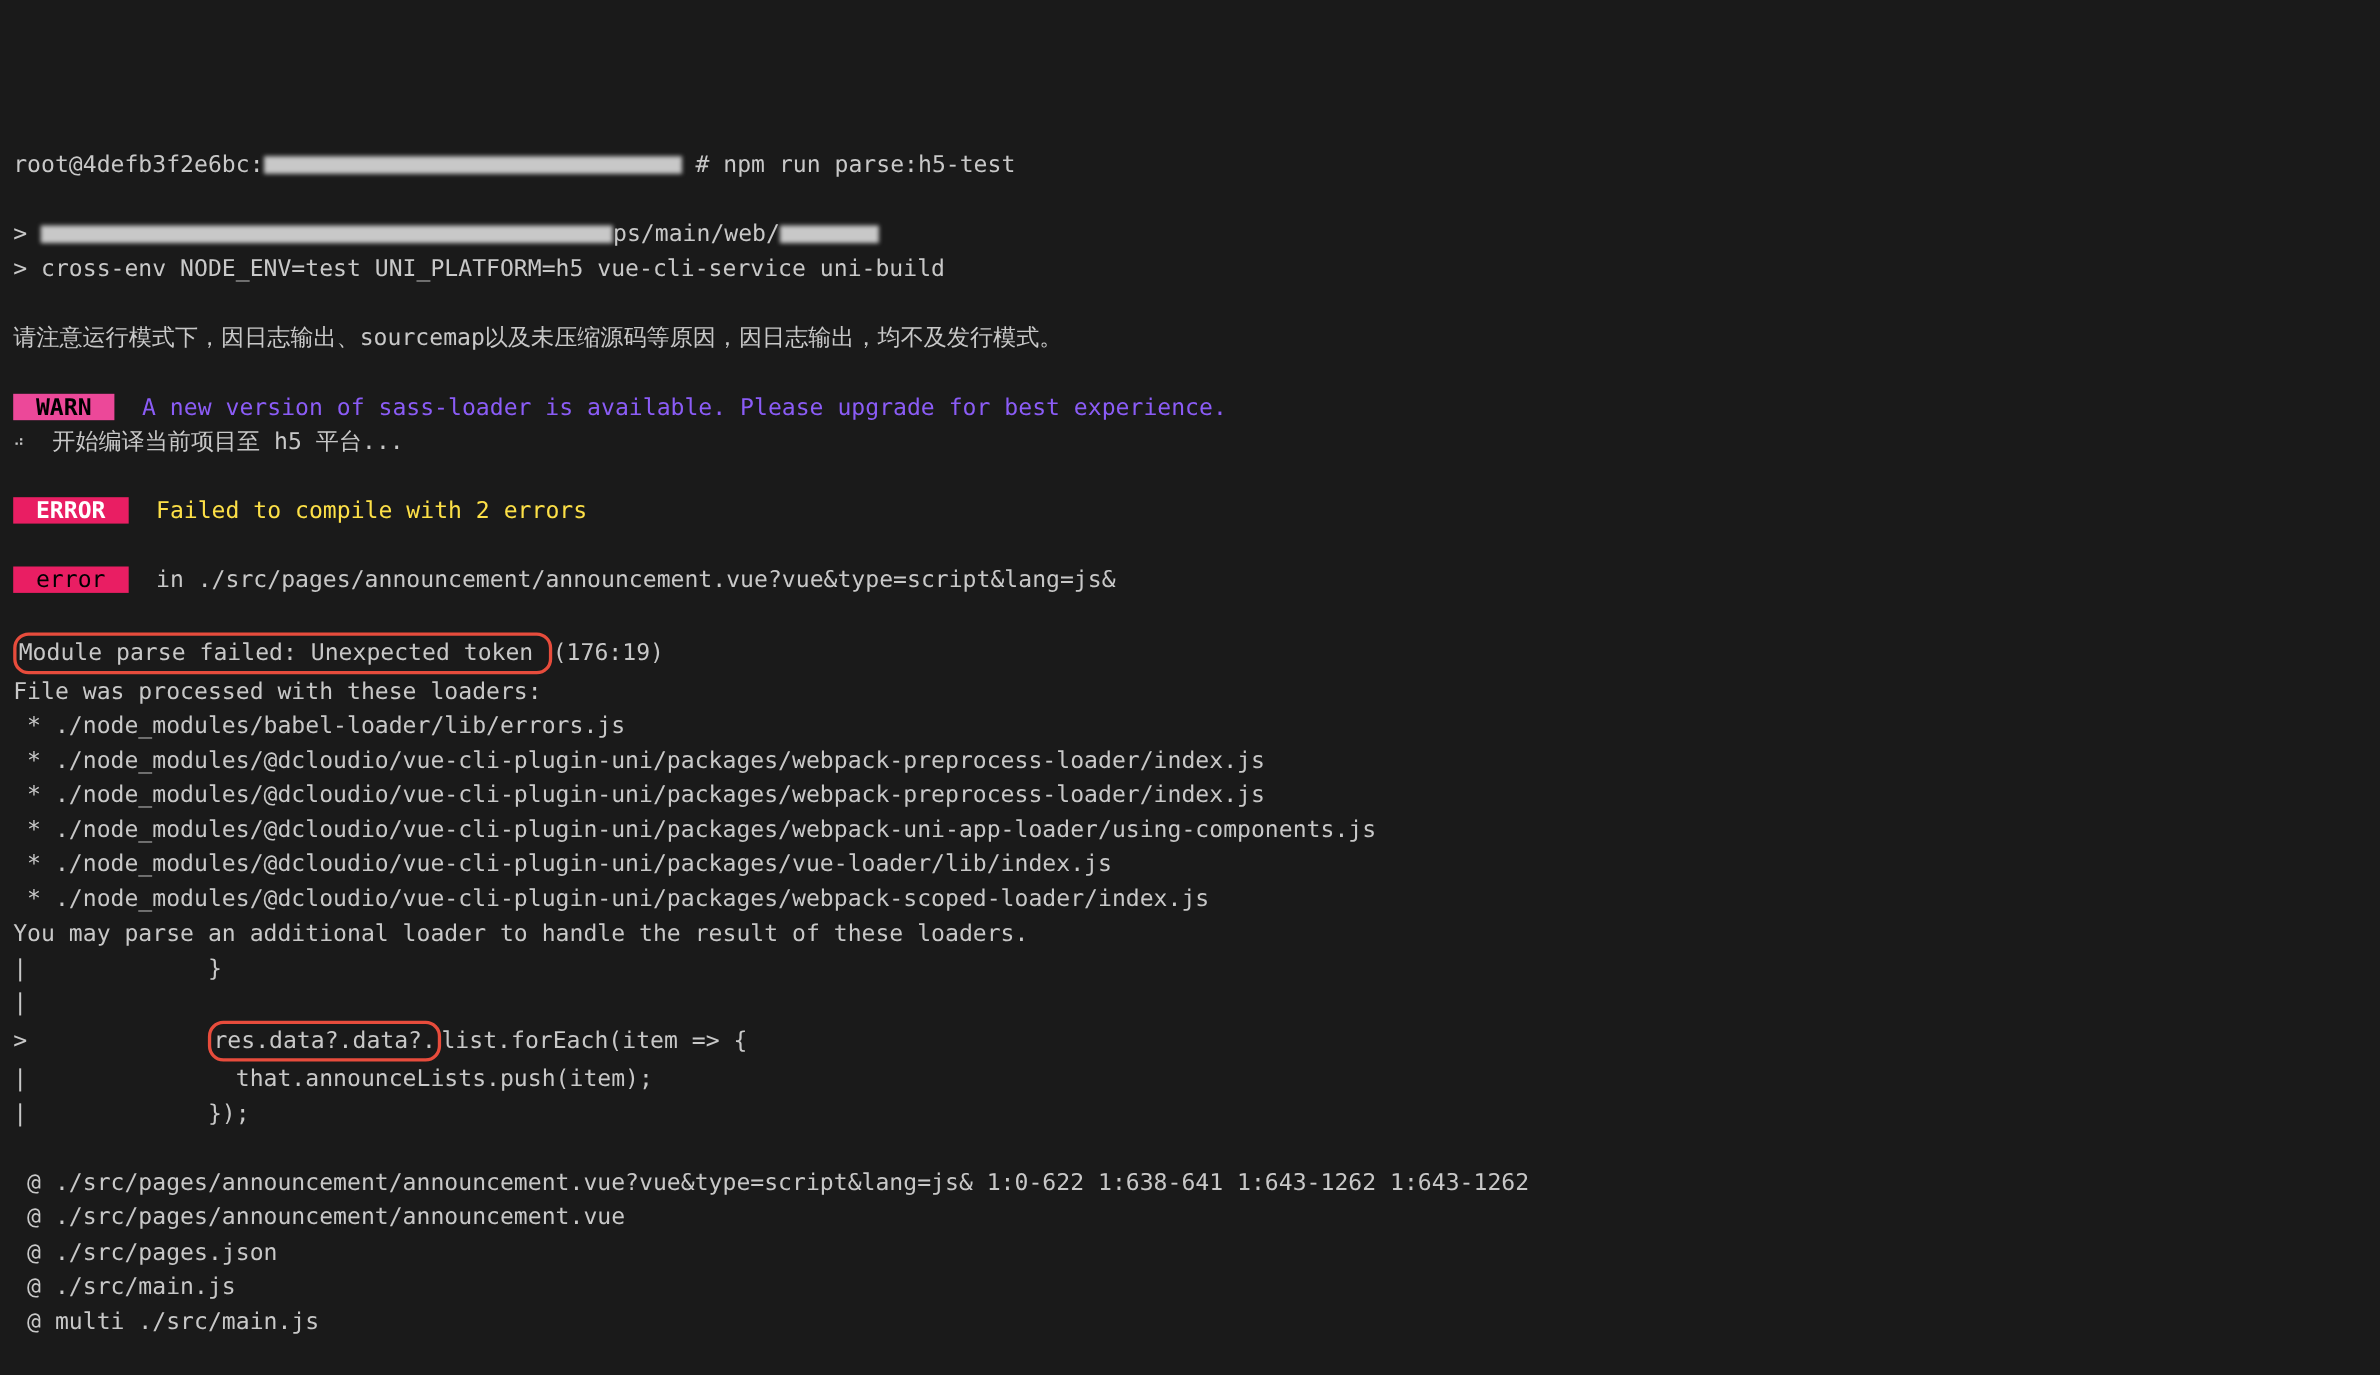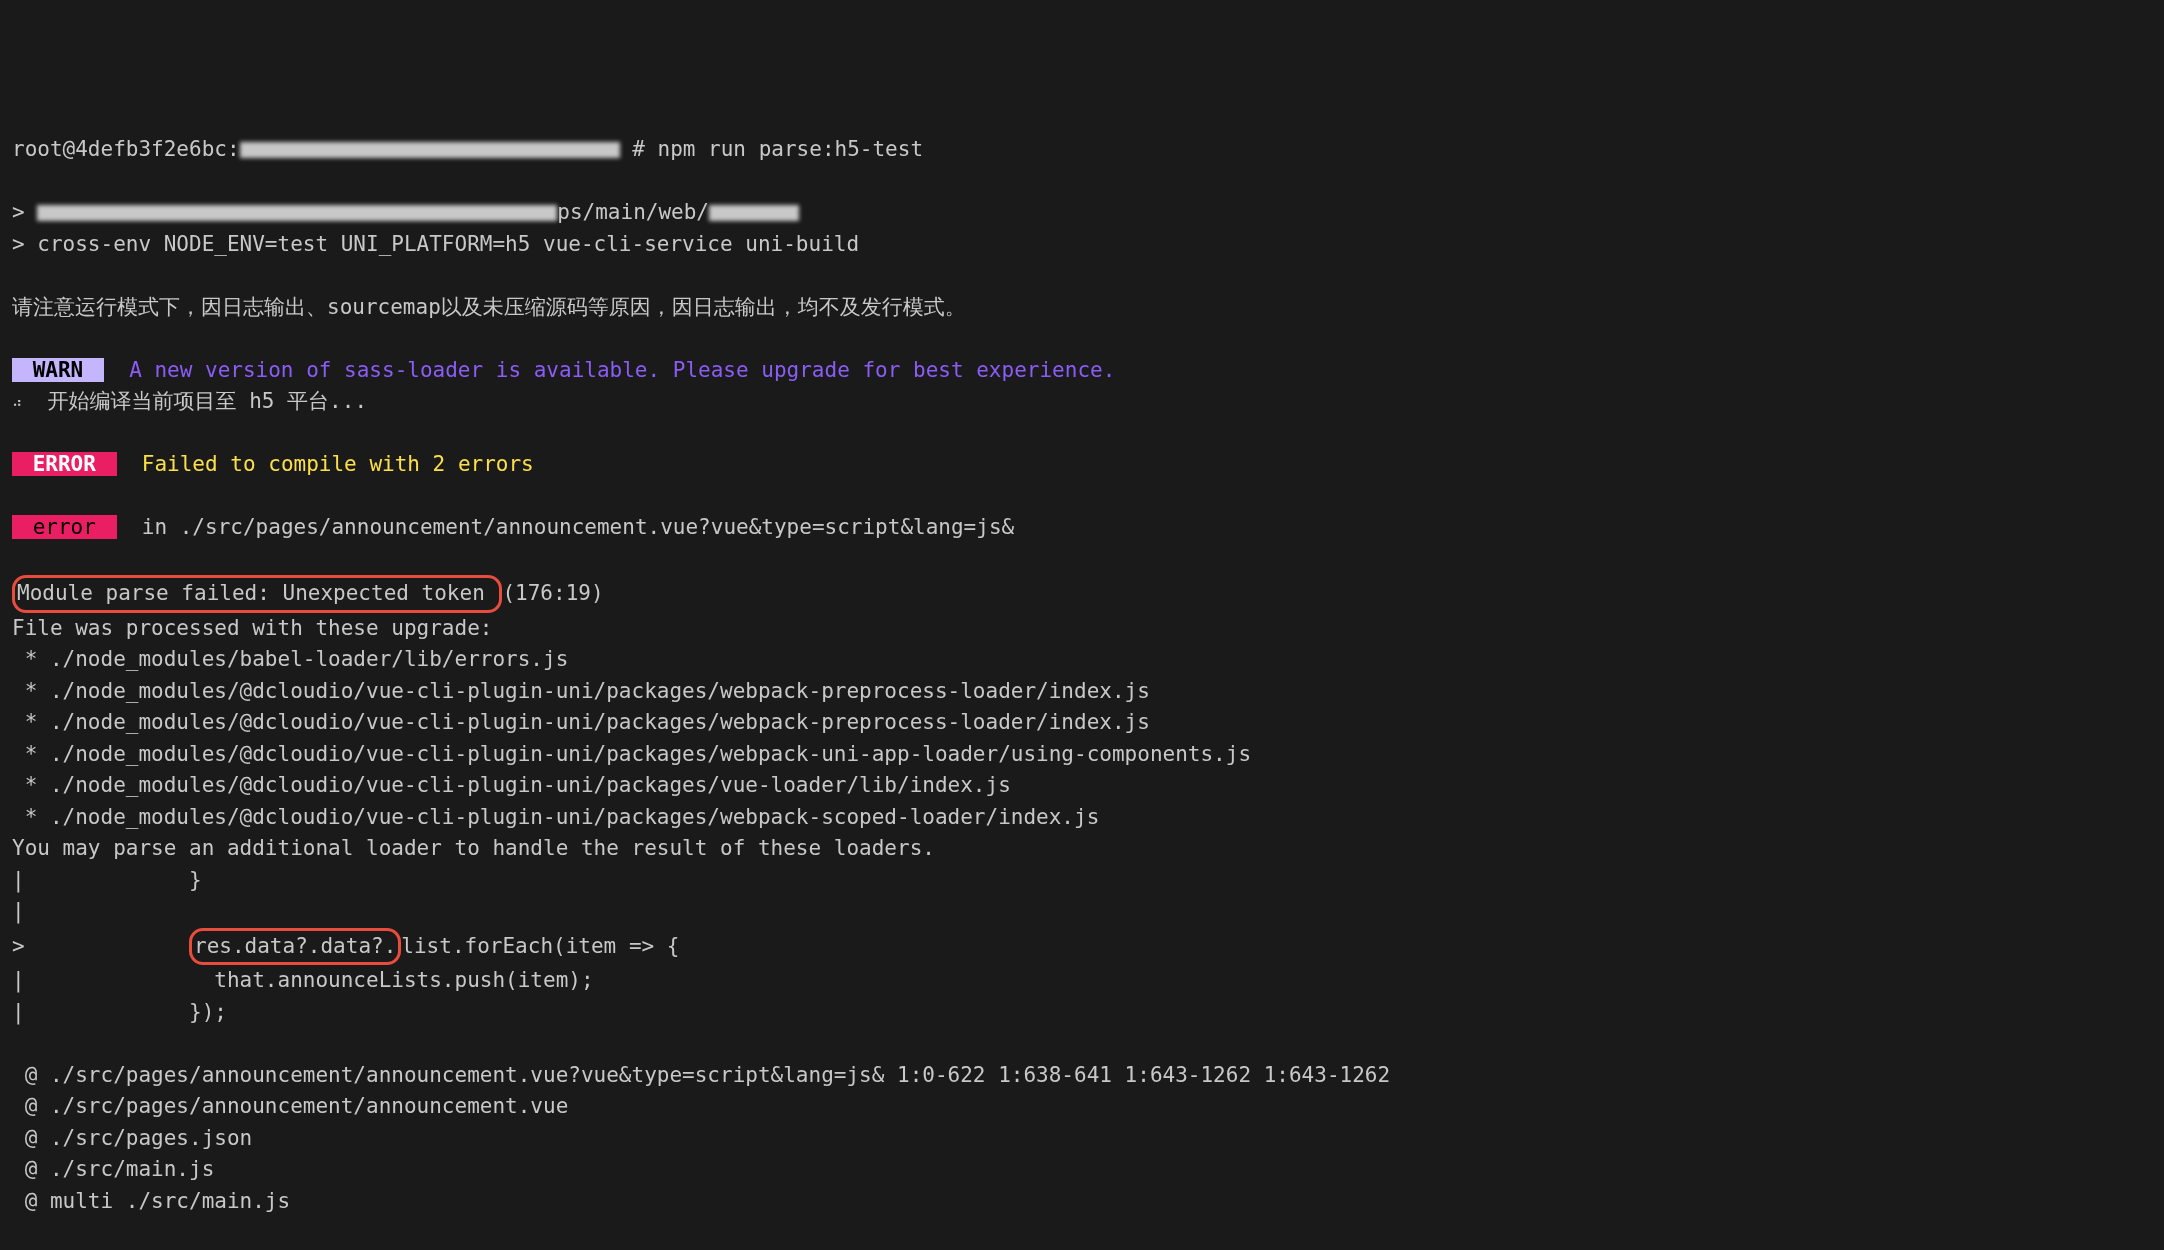--- a/index.html
+++ b/index.html
@@ -15,21 +15,21 @@
   }
   .redacted { 
     display: inline-block; 
     background: #c8c8c8; 
     color: #c8c8c8; 
     vertical-align: middle;
     height: 16px;
     filter: blur(2px);
   }
   .warn-badge {
-    background: #c4b5fd;
+    background: #ec4899;
     color: #000;
     padding: 0 8px;
     font-weight: bold;
   }
   .warn-text { color: #8b5cf6; }
   .error-badge {
     background: #e91e63;
     color: #fff;
     padding: 0 8px;
     font-weight: bold;
@@ -64,21 +64,21 @@
 <span>请注意运行模式下，因日志输出、sourcemap以及未压缩源码等原因，因日志输出，均不及发行模式。</span>
 <span></span>
 <span class="warn-badge"> WARN </span><span class="warn-text">  A new version of sass-loader is available. Please upgrade for best experience.</span>
 <span class="compile-icon">⠴</span><span>  开始编译当前项目至 h5 平台...</span>
 <span></span>
 <span class="error-badge"> ERROR </span><span class="error-text">  Failed to compile with 2 errors</span>
 <span></span>
 <span class="error-badge-lc"> error </span><span>  in ./src/pages/announcement/announcement.vue?vue&amp;type=script&amp;lang=js&amp;</span>
 <span></span>
 <span class="hl-red">Module parse failed: Unexpected token </span><span>(176:19)</span>
-<span>File was processed with these upgrade:</span>
+<span>File was processed with these loaders:</span>
 <span> * ./node_modules/babel-loader/lib/errors.js</span>
 <span> * ./node_modules/@dcloudio/vue-cli-plugin-uni/packages/webpack-preprocess-loader/index.js</span>
 <span> * ./node_modules/@dcloudio/vue-cli-plugin-uni/packages/webpack-preprocess-loader/index.js</span>
 <span> * ./node_modules/@dcloudio/vue-cli-plugin-uni/packages/webpack-uni-app-loader/using-components.js</span>
 <span> * ./node_modules/@dcloudio/vue-cli-plugin-uni/packages/vue-loader/lib/index.js</span>
 <span> * ./node_modules/@dcloudio/vue-cli-plugin-uni/packages/webpack-scoped-loader/index.js</span>
 <span>You may parse an additional loader to handle the result of these loaders.</span>
 <span>|             }</span>
 <span>|</span>
 <span>&gt;             </span><span class="hl-red">res.data?.data?.</span><span>list.forEach(item =&gt; {</span>

